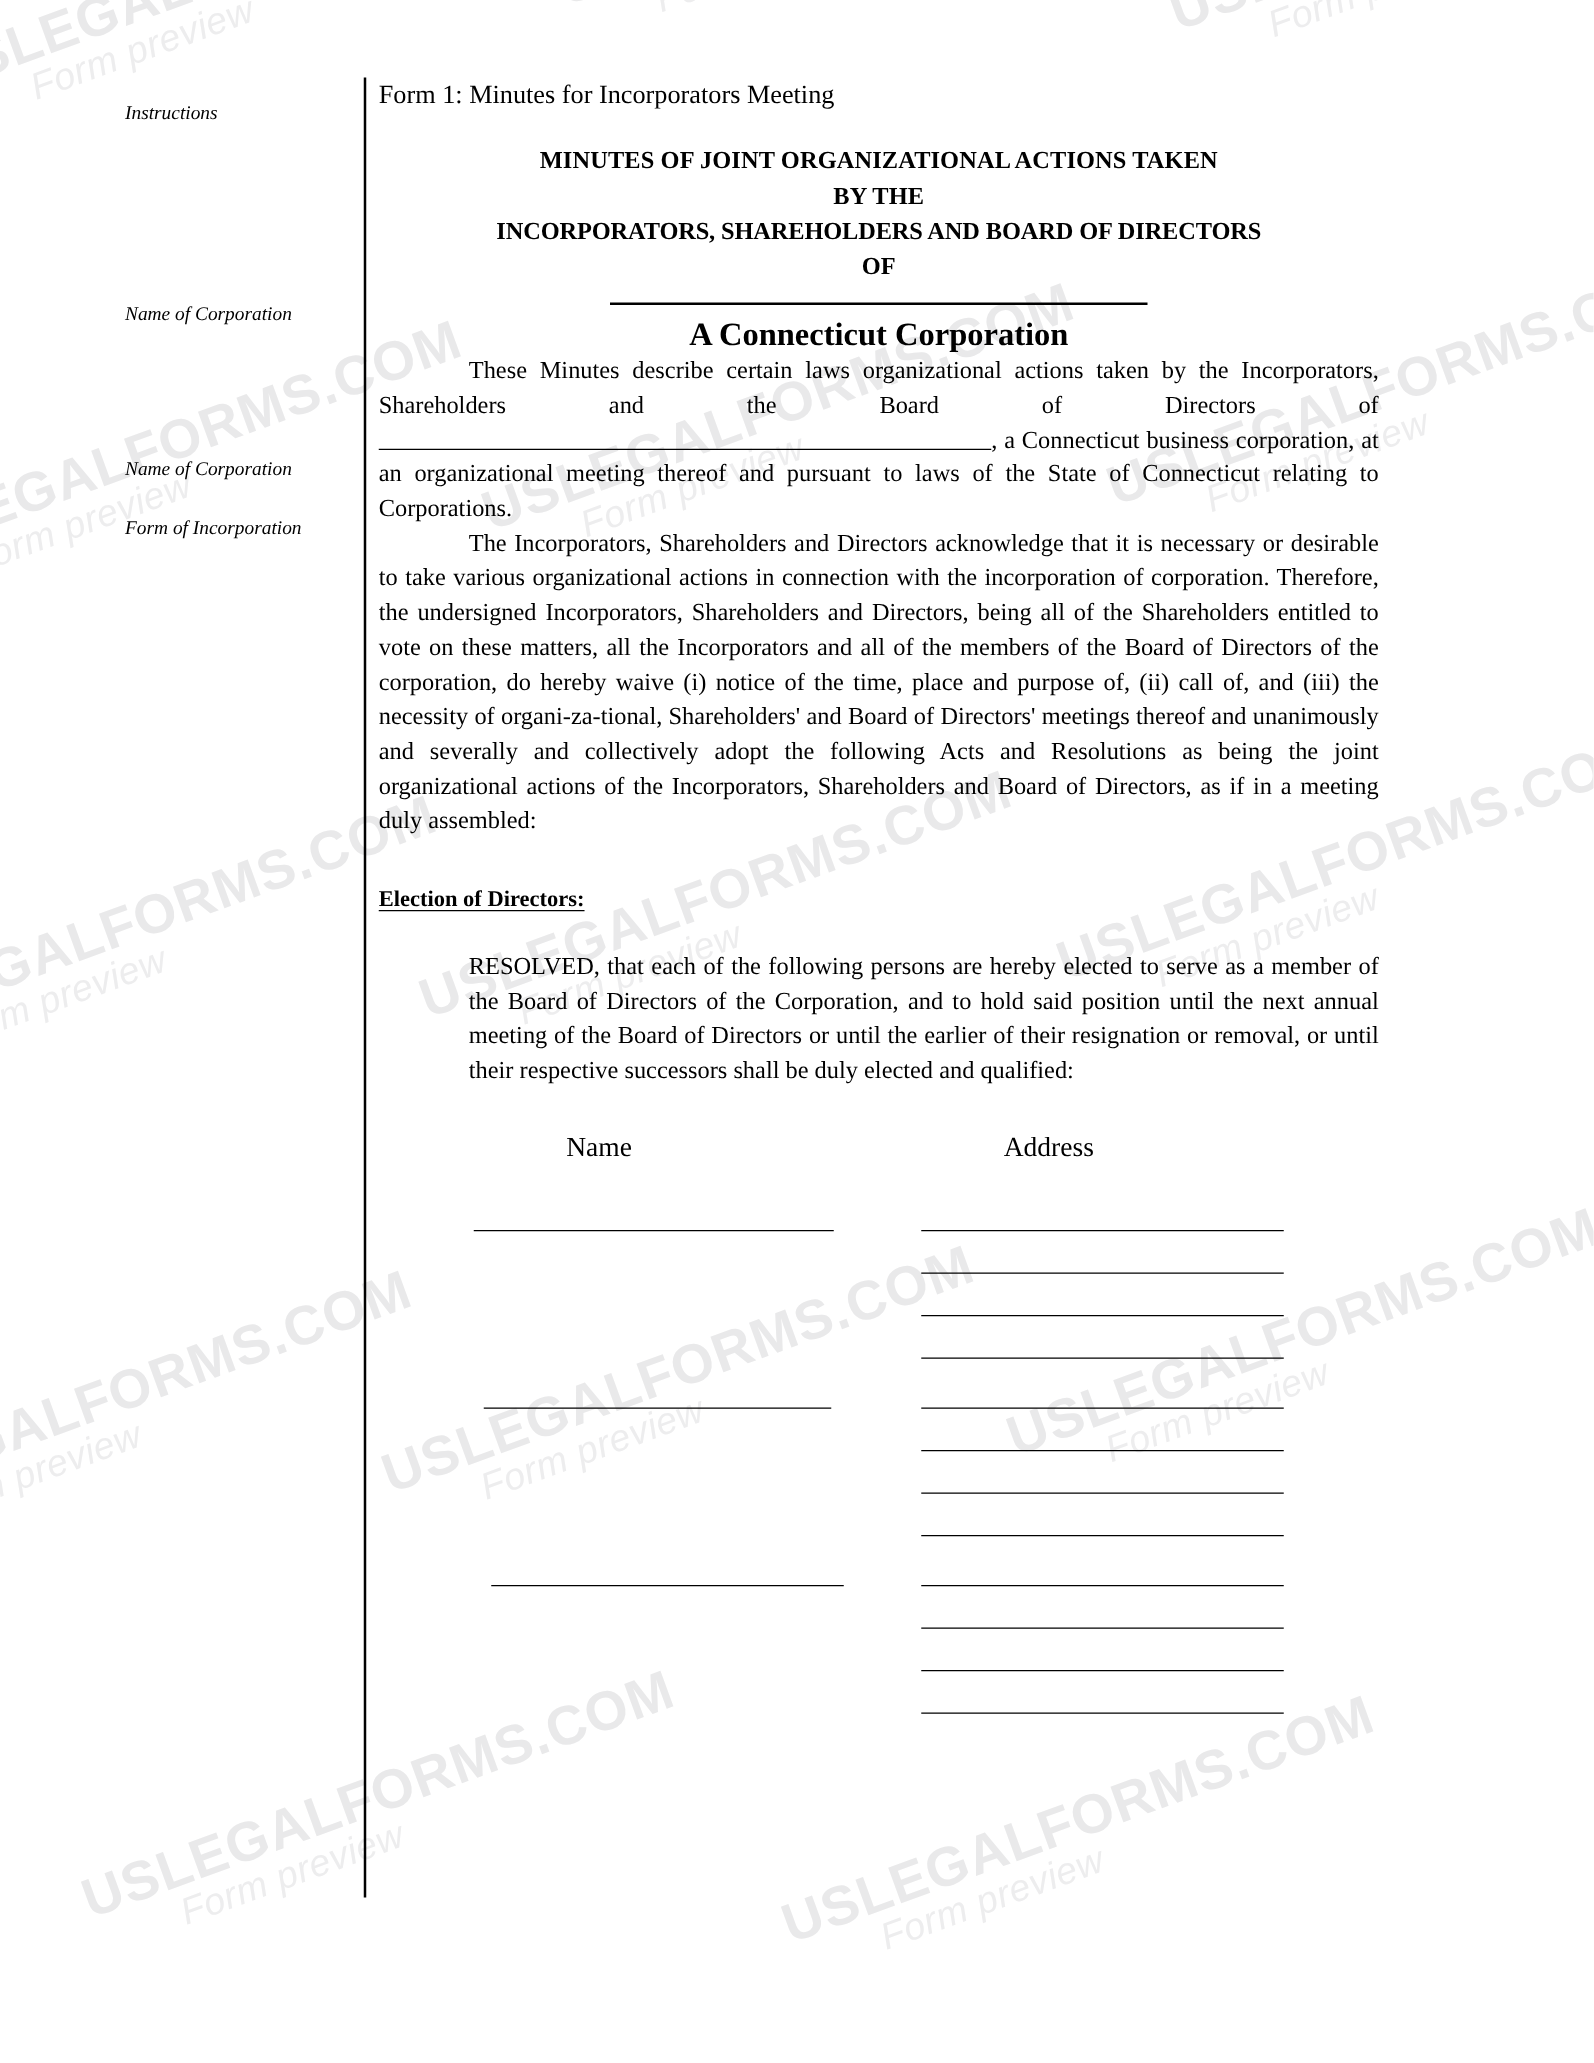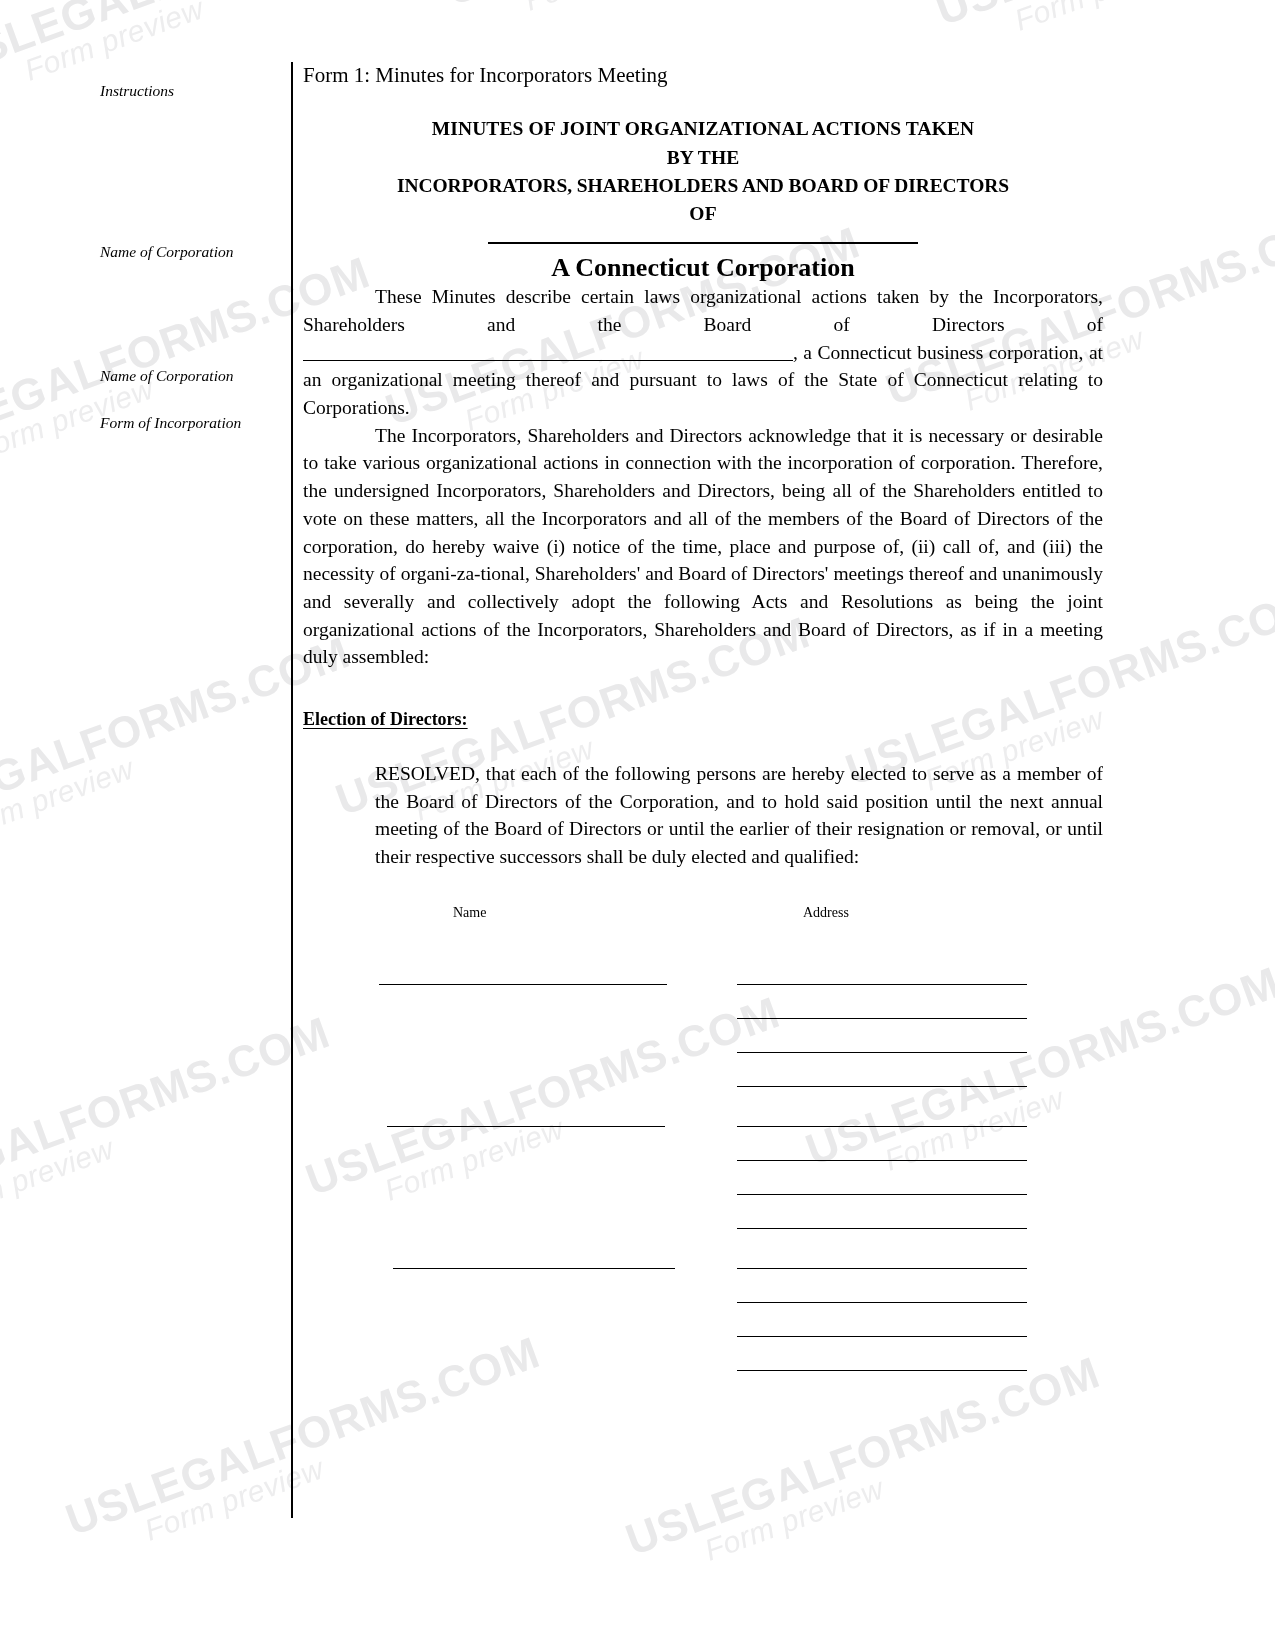--- a/index.html
+++ b/index.html
@@ -156,21 +156,21 @@
     line-height: 1.42;
     text-align: justify;
     width: 728px;
   }
 
   
   .na-head {
     margin-top: 34px;
     position: relative;
     height: 30px;
-    font-size: 14px;
+    font-size: 22px;
   }
   .na-head .col-name {
     position: absolute;
     left: 150px;
     top: 0;
   }
   .na-head .col-addr {
     position: absolute;
     left: 500px;
     top: 0;

